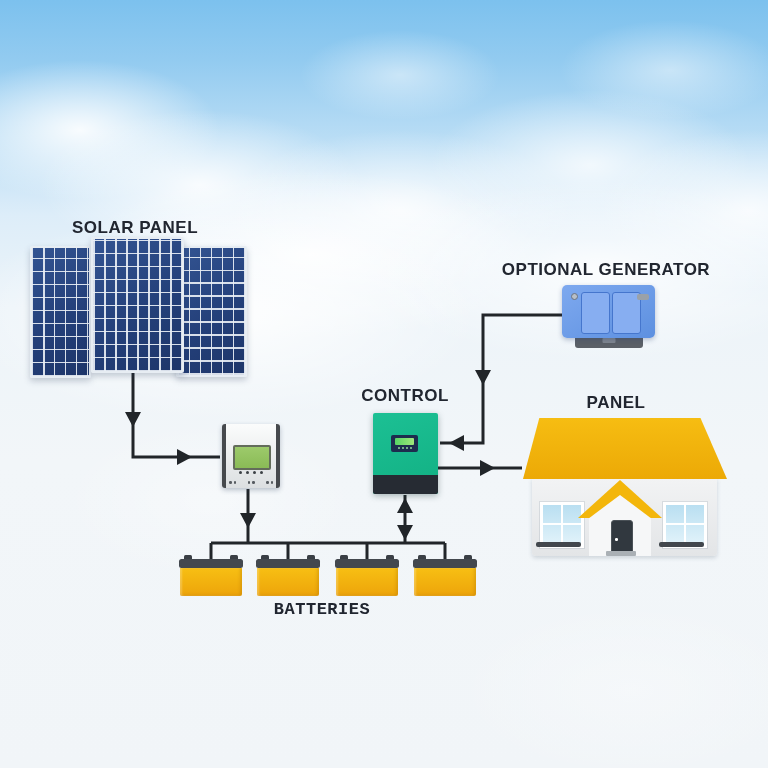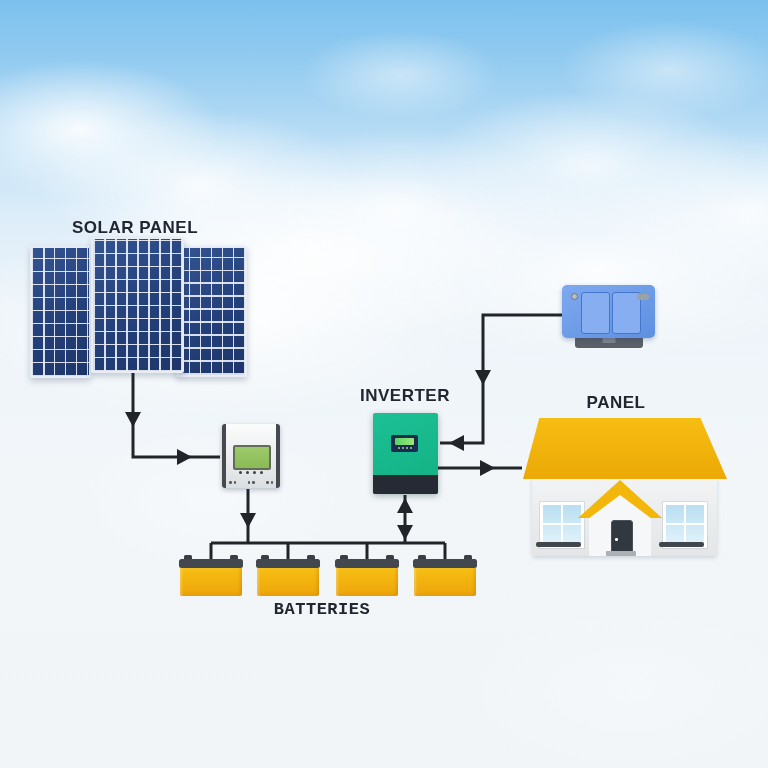--- a/index.html
+++ b/index.html
@@ -127,21 +127,22 @@
       <polygon points="240,513 256,513 248,528"></polygon>
       <polygon points="397,513 413,513 405,498"></polygon>
       <polygon points="397,525 413,525 405,540"></polygon>
       <polygon points="475,370 491,370 483,385"></polygon>
       <polygon points="464,435 464,451 449,443"></polygon>
       <polygon points="480,460 480,476 495,468"></polygon>
     </g>
   </svg>
 
   <div class="label" style="left:135px;top:218px;">SOLAR PANEL</div>
-  <div class="label" style="left:405px;top:386px;">INVERTER</div>
+  <div class="label" style="left:405px;top:386px;">CONTROL</div>
+  <div class="label" style="left:606px;top:260px;">OPTIONAL GENERATOR</div>
   <div class="label" style="left:616px;top:393px;">PANEL</div>
   <div class="label" style="left:322px;top:600px;font-family:Liberation Mono, monospace;">BATTERIES</div>
 
   <div>
     <div class="panel left"></div>
     <div class="panel right"></div>
     <div class="panel middle"></div>
   </div>
 
   <div class="controller">

